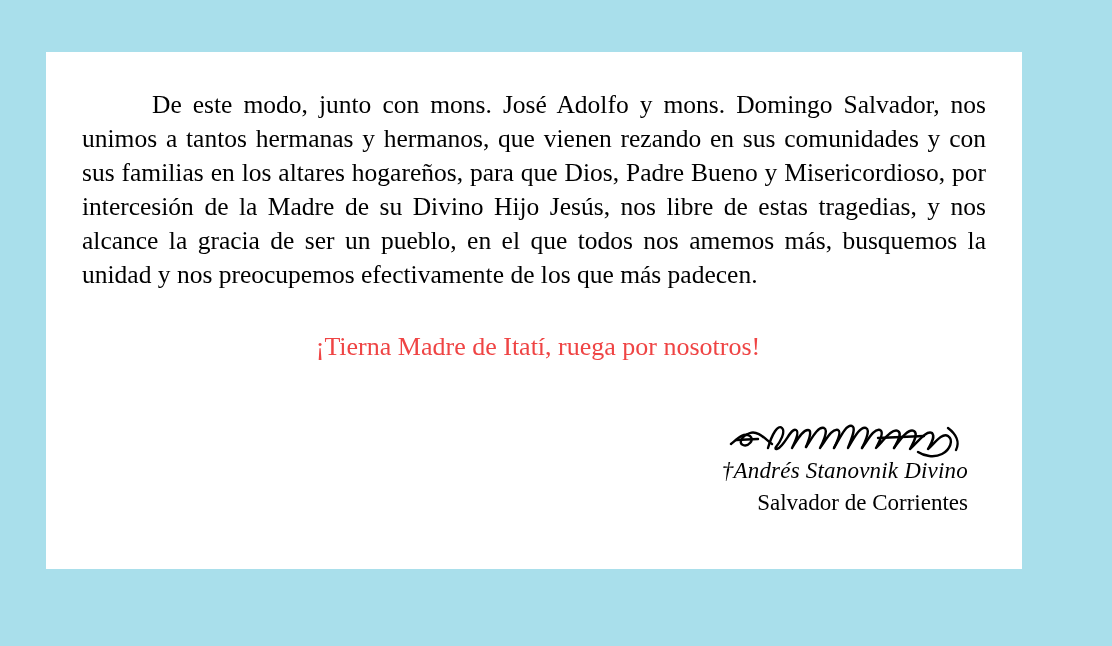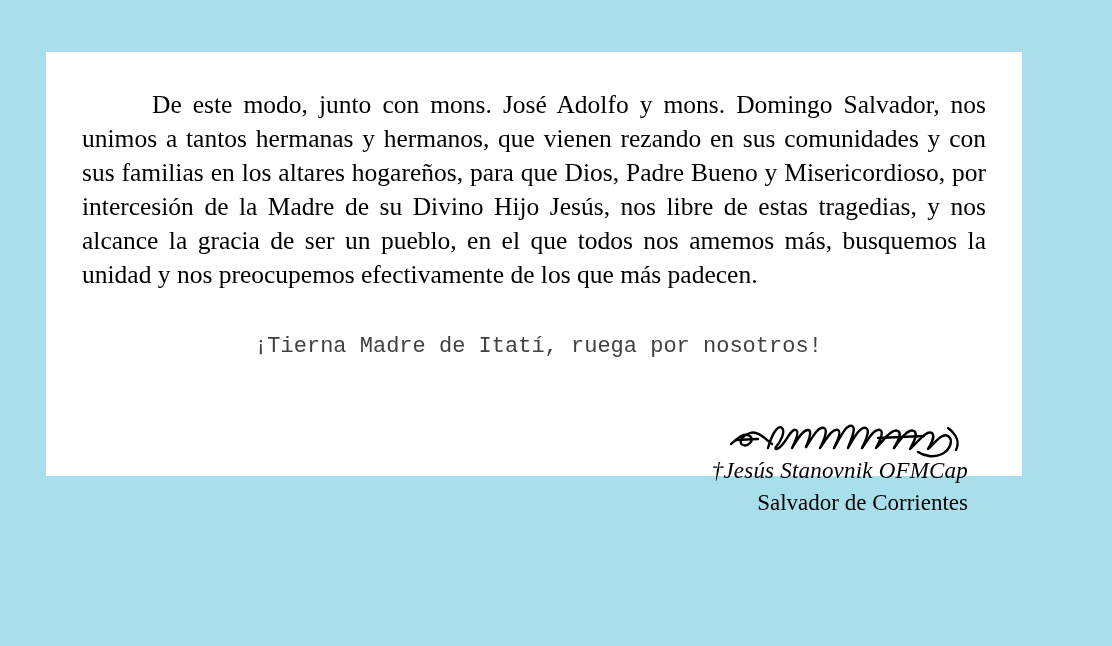--- a/index.html
+++ b/index.html
@@ -17,41 +17,41 @@
     position: relative;
     width: 1112px;
     height: 646px;
     background: #a9dfeb;
   }
   .document {
     position: absolute;
     left: 46px;
     top: 52px;
     width: 976px;
-    height: 424px;
+    height: 517px;
     background: #ffffff;
     box-sizing: border-box;
     padding: 36px 36px 0 36px;
   }
   .body-paragraph {
     font-family: "Liberation Serif", serif;
     font-size: 25.5px;
     line-height: 34px;
     color: #000000;
     text-align: justify;
     text-indent: 70px;
     margin: 0;
     padding: 0 0 0 0;
     hyphens: none;
   }
   .prayer-line {
-    font-family: Liberation Mono, monospace;
-    font-size: 22px;
+    font-family: Liberation Serif, serif;
+    font-size: 26px;
     line-height: 34px;
-    color: #404040;
+    color: #ef4444;
     text-align: center;
     margin: 38px 0 0 0;
     padding: 0 0 0 8px;
   }
   .signature-block {
     margin-top: 50px;
     text-align: right;
     padding-right: 18px;
   }
   .signature-mark {
@@ -104,21 +104,21 @@
             <path d="M106 34 C112 24, 118 10, 124 12 C129 14, 122 28, 120 34 C126 24, 132 12, 138 14 C143 16, 136 30, 134 34"></path>
             <path d="M134 34 C140 26, 146 14, 152 16 C157 18, 150 30, 148 34 C156 26, 164 14, 170 17 C175 20, 168 30, 166 34"></path>
             <path d="M166 34 C172 26, 180 14, 186 17 C191 20, 184 31, 182 35 C190 28, 198 16, 204 19"></path>
             <path d="M204 19 C208 23, 202 31, 200 35 C206 30, 214 18, 220 22 C226 26, 222 36, 214 40 C206 44, 196 42, 190 38"></path>
             <path d="M220 14 C228 20, 232 28, 228 36"></path>
             <path d="M150 24 L196 22"></path>
           </g>
         </svg>
       </span>
 
-      <p class="signature-name">†Jesús Stanovnik OFMCap</p>
+      <p class="signature-name">†Andrés Stanovnik Divino</p>
 
       <p class="signature-title">Salvador de Corrientes</p>
 
     </div>
 
   </div>
 
 </div>
 
 </body></html>

